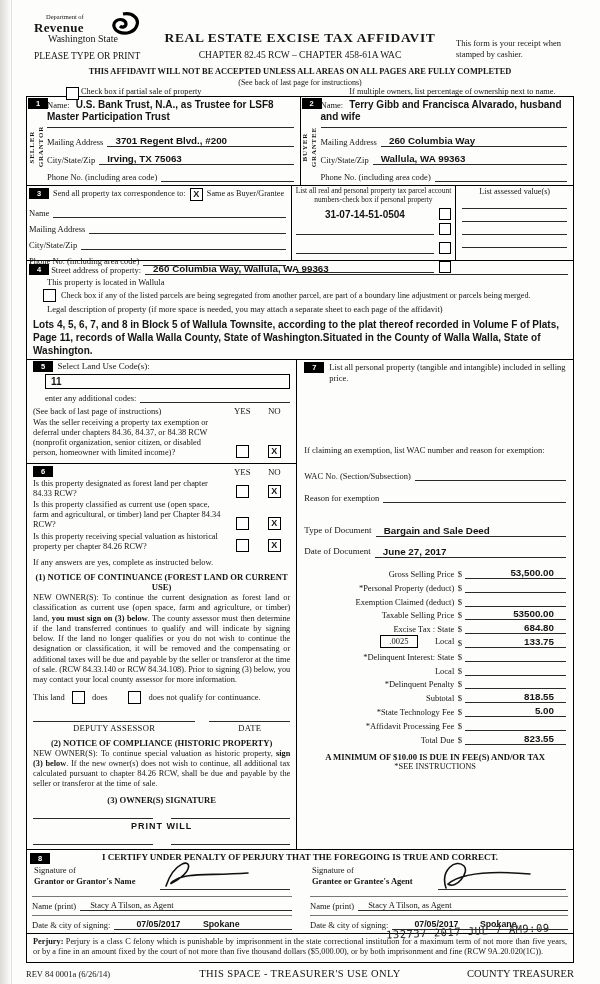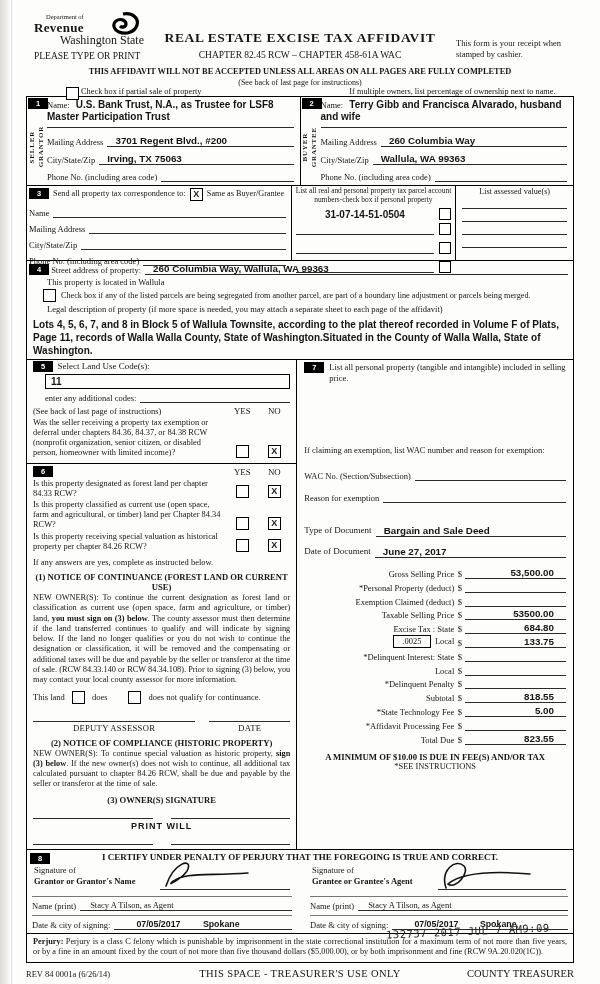--- a/index.html
+++ b/index.html
@@ -7,21 +7,21 @@
   .page{position:relative;width:600px;height:984px;background:#fdfdfc;overflow:hidden;}
   .scan-edge{position:absolute;left:0;top:0;width:11px;height:100%;background:linear-gradient(to right,#dddad6,#fdfdfc);border-right:1px solid #e3e1dd;}
   .content{position:absolute;left:26px;top:8px;width:548px;font-size:8.5px;}
   b,strong{font-weight:bold;}
   .sans{font-family:"Liberation Sans",sans-serif;}
   
   .hdr{position:relative;height:88px;}
   .logo{position:absolute;left:8px;top:6px;width:120px;line-height:1;}
   .logo .dept{font-size:6.5px;margin-left:12px;}
   .logo .rev{font-size:13px;font-weight:bold;letter-spacing:0.3px;}
-  .logo .wa{font-size:12px;margin-left:26px;font-family:Liberation Serif, serif;}
+  .logo .wa{font-size:10px;margin-left:14px;font-family:Liberation Serif, serif;}
   .logo svg{position:absolute;left:72px;top:-2px;}
   .title{position:absolute;left:0;right:0;top:22px;text-align:center;font-weight:bold;font-size:13.5px;letter-spacing:0.6px;}
   .subtitle{position:absolute;left:0;right:0;top:42px;text-align:center;font-size:9.5px;}
   .typeprint{position:absolute;left:8px;top:43px;font-size:9.5px;}
   .receipt{position:absolute;right:0;top:30px;width:118px;font-size:8.5px;line-height:1.35;}
   .notice{position:absolute;left:0;right:0;top:59px;text-align:center;font-weight:bold;font-size:8.4px;}
   .seeback{position:absolute;left:0;right:0;top:70px;text-align:center;font-size:8px;}
   .partialrow{position:absolute;left:40px;right:0;top:79px;display:flex;font-size:8.3px;}
   .partialrow .right{margin-left:148px;}
   
@@ -87,21 +87,21 @@
   .s7hd{display:flex;gap:5px;line-height:1.25;}
   .exempt{margin-top:62px;}
   .wrow{display:flex;align-items:flex-end;margin-top:15px;}
   .docrow{display:flex;align-items:flex-start;margin-top:9px;}
   .mrows{margin-top:7px;}
   .mrow{display:flex;align-items:flex-end;height:13.8px;}
   .mlabel{width:150px;text-align:right;white-space:nowrap;font-size:8.5px;}
   .mdollar{width:11px;text-align:center;}
   .mline{flex:1;border-bottom:1px solid #2a2a2a;text-align:right;min-height:10px;}
   .mval{font-family:"Liberation Sans",sans-serif;font-weight:bold;font-size:9.8px;padding-right:12px;line-height:11px;}
-  .ratebox{display:inline-block;border:1px solid #000;width:36px;text-align:center;margin-right:4px;font-size:8.5px;height:11px;line-height:11px;}
+  .ratebox{display:inline-block;border:1px solid #000;width:36px;text-align:center;margin-right:17px;font-size:8.5px;height:11px;line-height:11px;}
   .minimum{text-align:center;font-weight:bold;font-size:8.7px;margin-top:7px;}
   .seeinstr{text-align:center;font-size:8.4px;}
   
   .sec8{border-bottom:1.6px solid #000;position:relative;padding:2px 5px 3px;}
   .certify{text-align:center;font-weight:bold;font-size:9px;}
   .sec8 .num{position:absolute;left:3px;top:3px;}
   .halves{display:flex;}
   .half{width:50%;box-sizing:border-box;padding-right:8px;}
   .half.right{padding-left:10px;padding-right:0;}
   .sigblk{position:relative;height:31px;}

